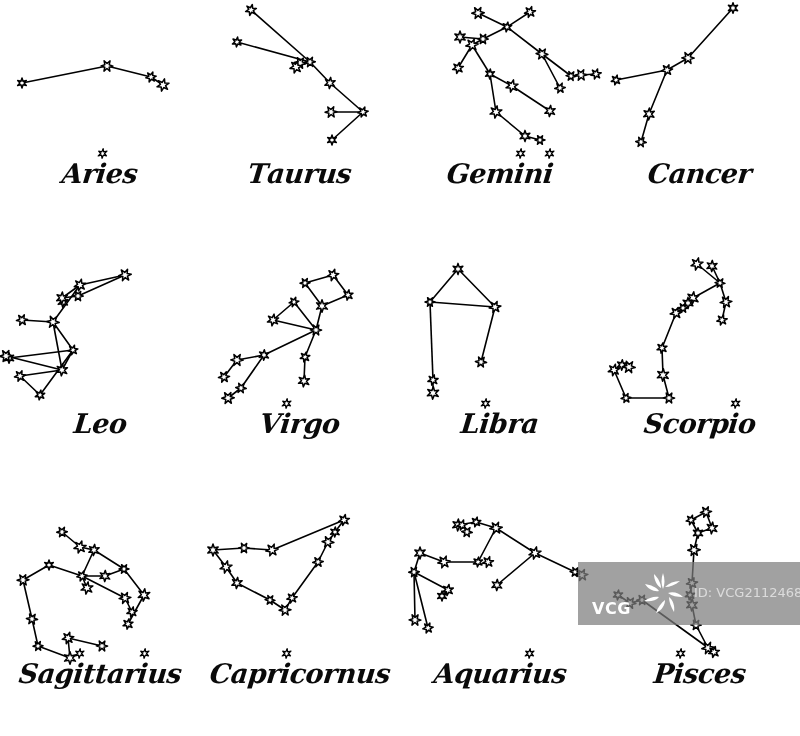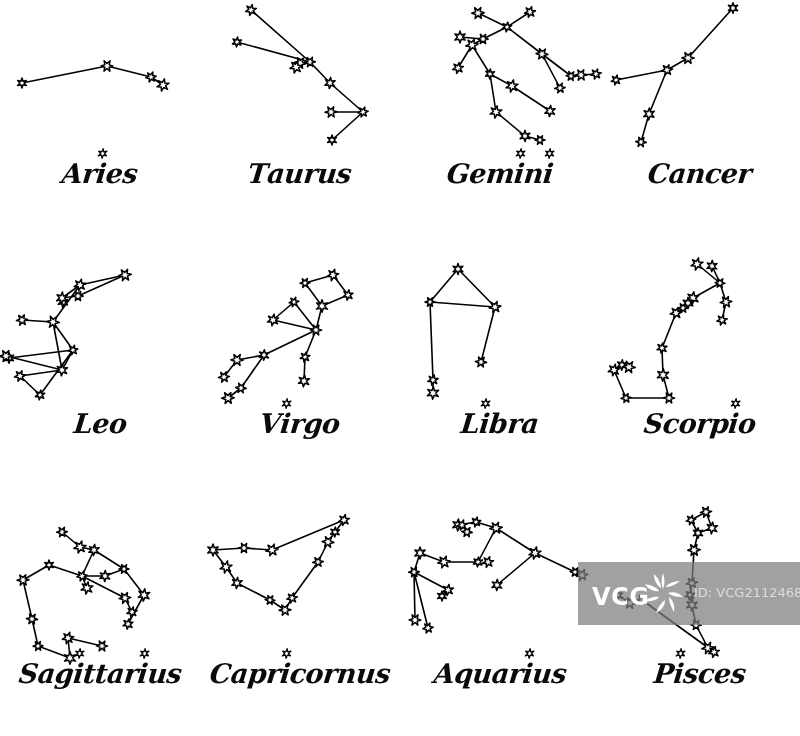--- a/index.html
+++ b/index.html
@@ -64,24 +64,24 @@
     left: 578px;
     top: 562px;
     width: 222px;
     height: 63px;
     background: rgba(125,125,125,0.72);
     pointer-events: none;
   }
   #wm-logo-text {
     position: absolute;
     left: 14px;
-    top: 21px;
+    top: 37px;
     font-family: "DejaVu Sans", sans-serif;
     font-weight: bold;
-    font-size: 24px;
+    font-size: 16px;
     color: #ffffff;
     letter-spacing: 0.5px;
   }
   #wm-burst {
     position: absolute;
     left: 62px;
     top: 8px;
     width: 46px;
     height: 46px;
   }

